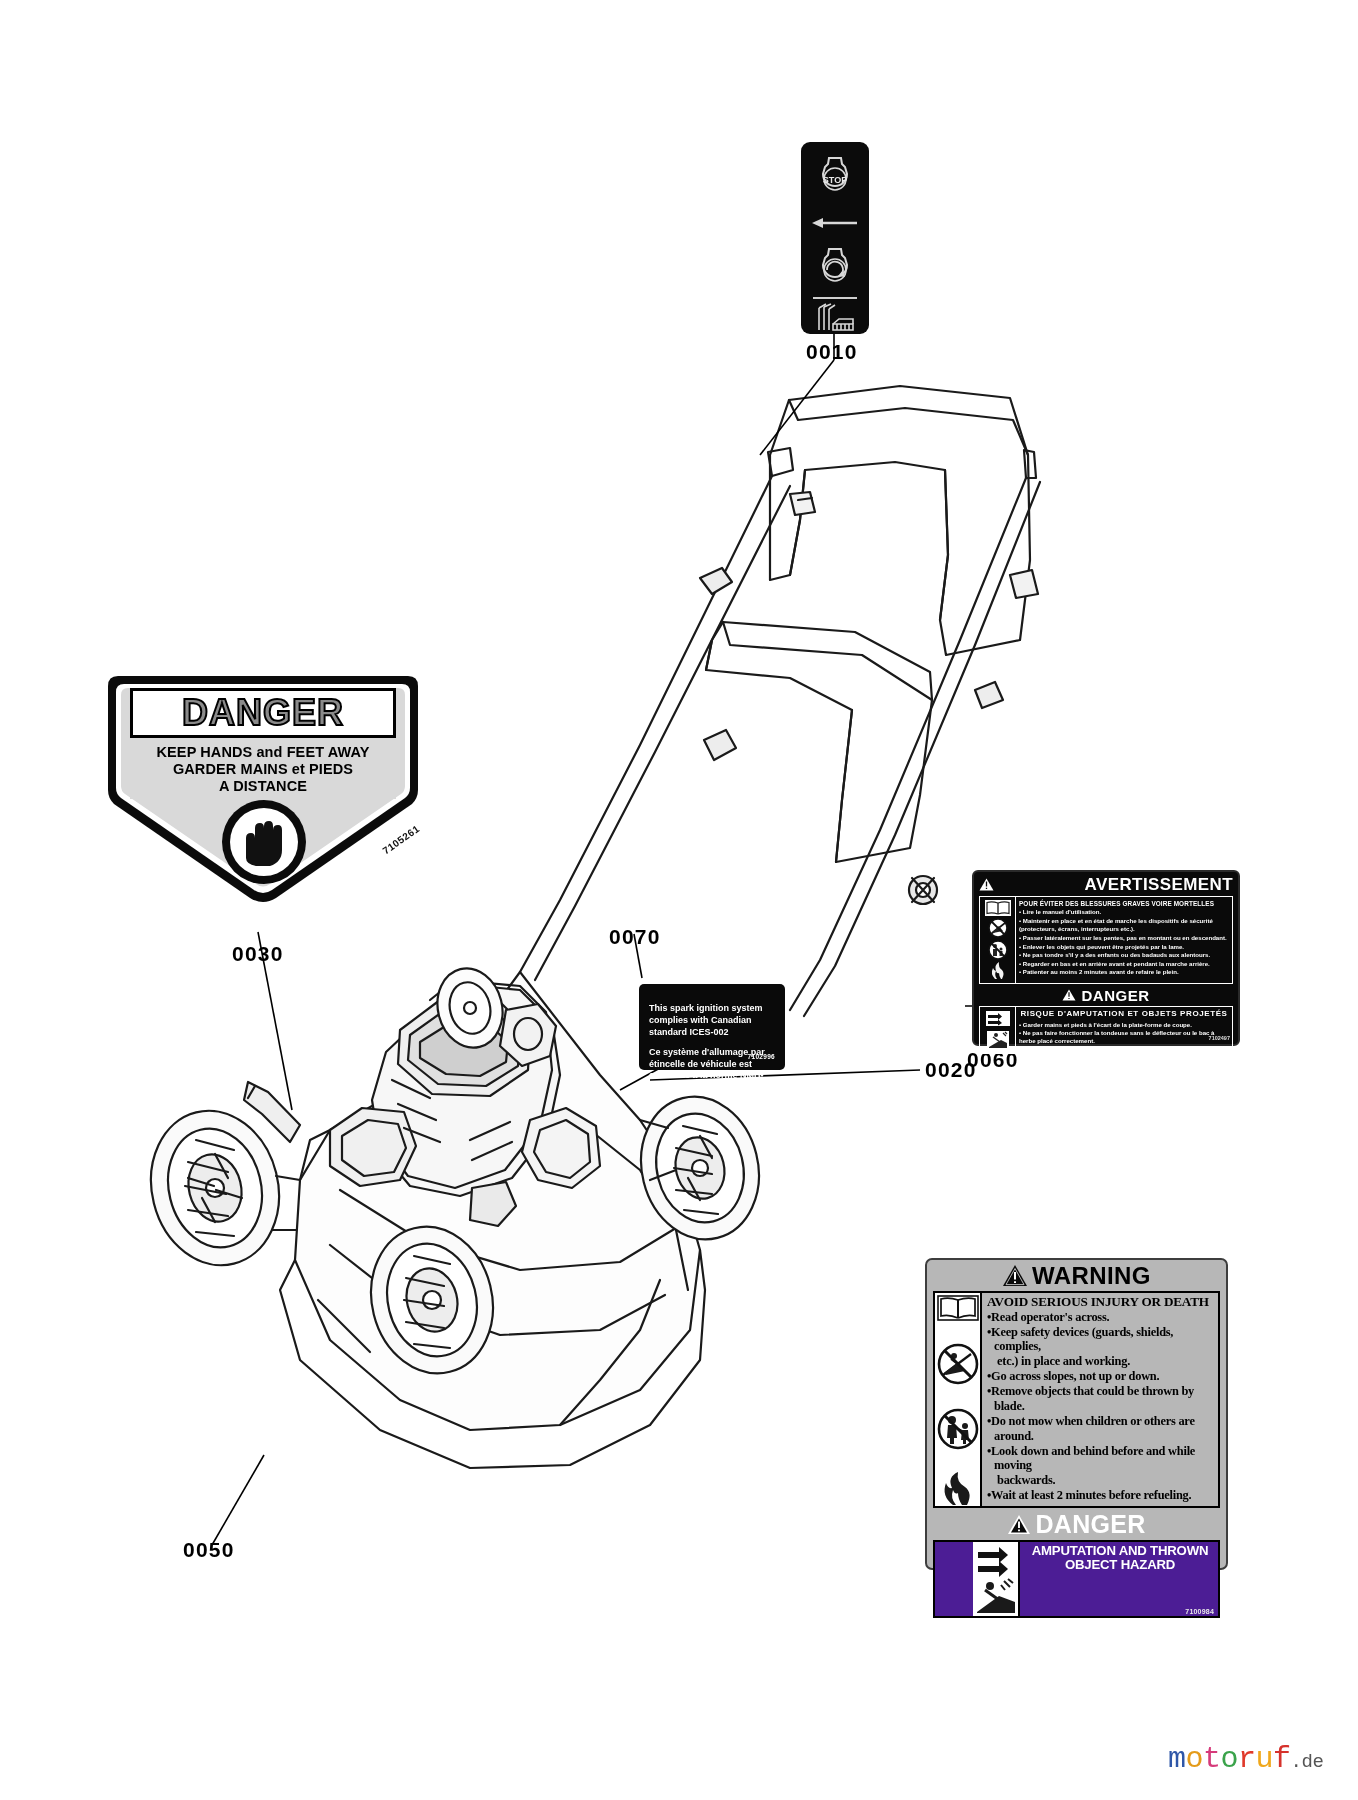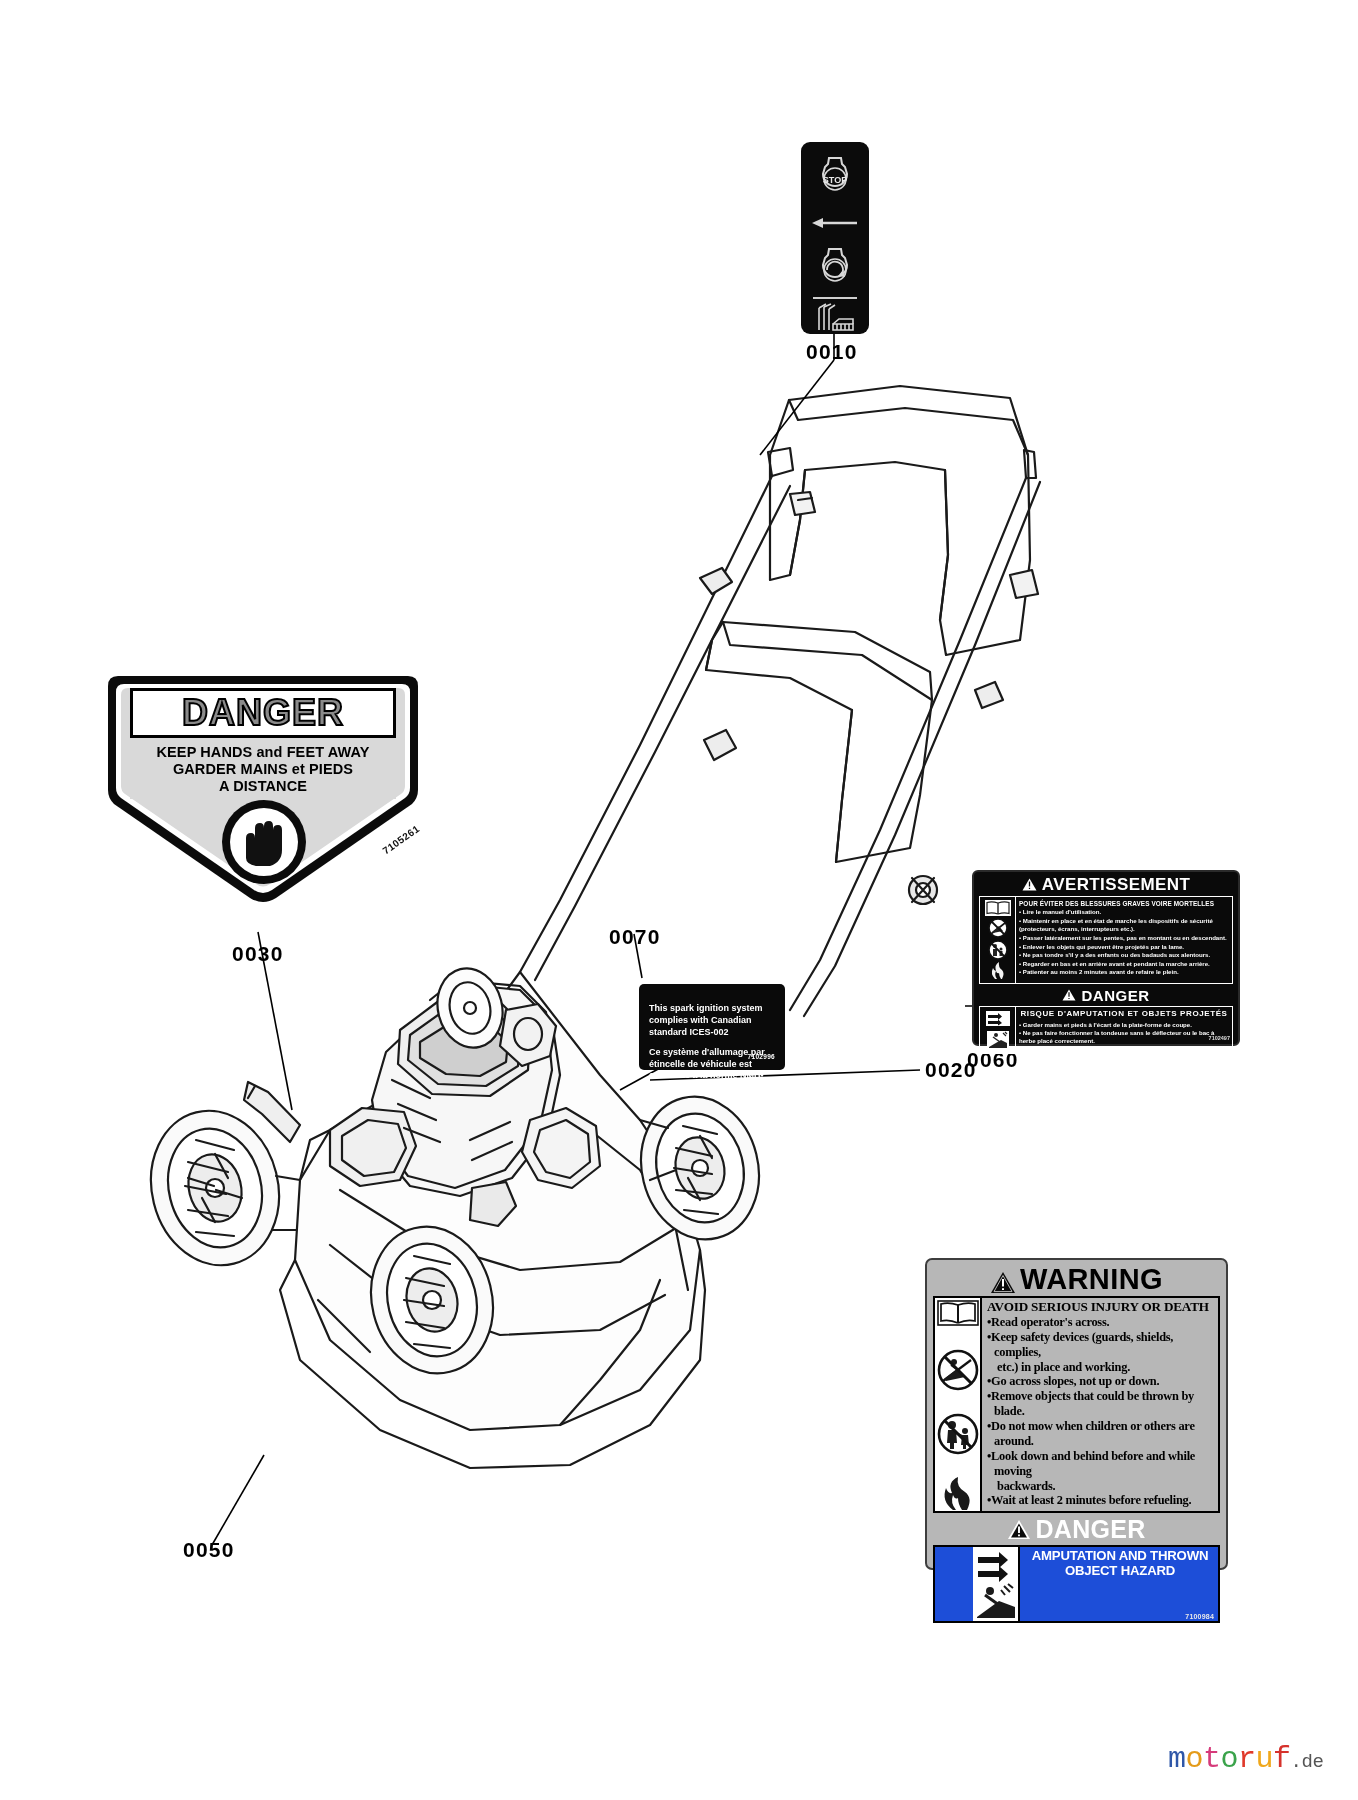--- a/index.html
+++ b/index.html
@@ -140,21 +140,21 @@
     color: #fff;
   }
   .d60-head {
     text-align: center;
     font-weight: 700;
     font-size: 17px;
     letter-spacing: 0.4px;
     line-height: 1.05;
     display: flex;
     align-items: center;
-    justify-content: center;
+    justify-content: space-between;
     gap: 5px;
   }
   .d60-body {
     display: flex;
     border: 1.5px solid #ffffff;
     margin-top: 2px;
     height: 88px;
     box-sizing: border-box;
   }
   .d60-icons {
@@ -222,26 +222,26 @@
     width: 303px; height: 312px;
     background: #b7b7b7;
     border: 2px solid #3d3d3d;
     border-radius: 7px;
     box-sizing: border-box;
     padding: 4px 6px 6px;
   }
   .d20-head {
     text-align: center;
     font-weight: 700;
-    font-size: 29px;
+    font-size: 24px;
     letter-spacing: 0.4px;
     color: #000;
     line-height: 1.04;
     display: flex;
-    align-items: flex-end;
+    align-items: flex-start;
     justify-content: center;
     gap: 4px;
   }
   .d20-body {
     display: flex;
     border: 2px solid #000;
     margin-top: 2px;
     background: #b7b7b7;
     box-sizing: border-box;
   }
@@ -292,21 +292,21 @@
     margin-top: 3px;
     display: flex;
     align-items: center;
     justify-content: center;
     gap: 4px;
   }
   .d20-bottom {
     display: flex;
     border: 2px solid #000;
     margin-top: 2px;
-    background: #1d4ed8;
+    background: #4c1d95;
     box-sizing: border-box;
     position: relative;
     padding-left: 38px;
   }
   .d20-icons2 {
     width: 47px;
     border-right: 2px solid #000;
     background: #ffffff;
     display: flex;
     flex-direction: column;

